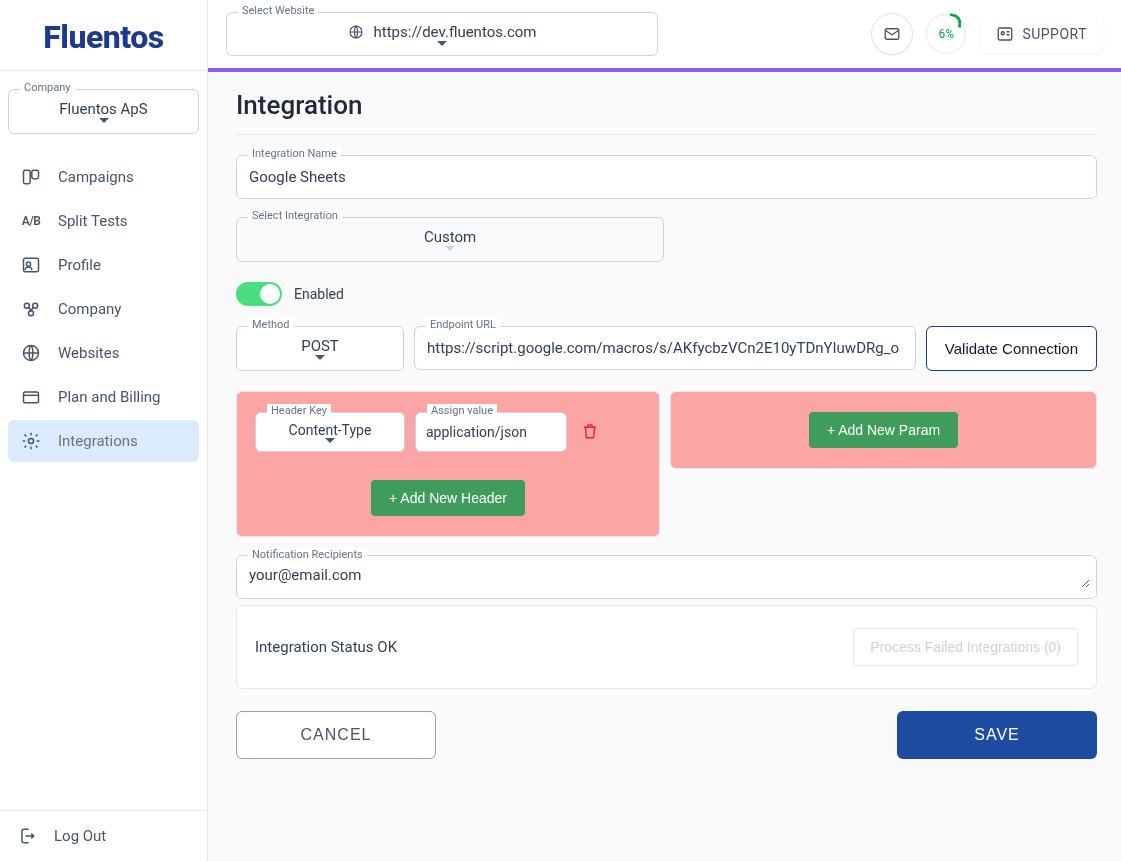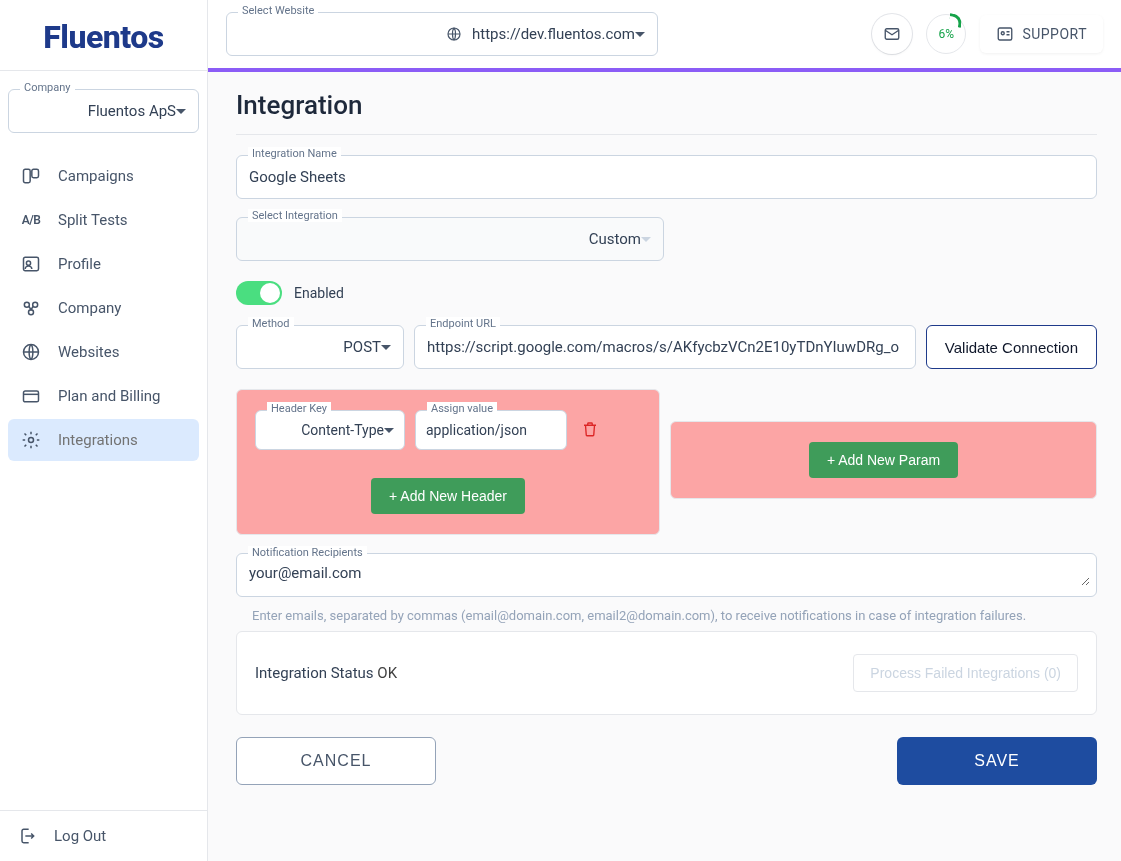--- a/index.html
+++ b/index.html
@@ -5,21 +5,21 @@
   * { box-sizing: border-box; margin: 0; padding: 0; }
   body { font-family: -apple-system, BlinkMacSystemFont, "Segoe UI", Roboto, Arial, sans-serif; background: #fff; color: #334155; font-size: 14px; width: 1121px; height: 861px; overflow: hidden; }
   .app { display: flex; height: 861px; }
   .sidebar { width: 208px; border-right: 1px solid #e5e7eb; display: flex; flex-direction: column; }
   .logo-wrap { padding: 18px 0 14px 0; border-bottom: 1px solid #e5e7eb; text-align: center; }
   .logo { font-size: 32px; font-weight: 800; color: #1e3a8a; letter-spacing: -0.5px; }
   .company-box { margin: 18px 8px 10px 8px; position: relative; }
   .field { position: relative; }
   .field .label { position: absolute; top: -8px; left: 12px; background: #fff; padding: 0 4px; font-size: 11px; color: #64748b; z-index: 1; }
   .field .control { border: 1px solid #cbd5e1; border-radius: 6px; padding: 10px 12px; display: flex; align-items: center; background: #fff; min-height: 44px; }
-  .select-control { justify-content: flex-end; cursor: pointer; }
+  .select-control { justify-content: center; cursor: pointer; flex-direction: column; }
   .field .control .value { color: #334155; font-size: 15px; }
   .chevron { width: 0; height: 0; border-left: 5px solid transparent; border-right: 5px solid transparent; border-top: 5px solid #475569; }
   .nav { padding: 10px 4px; flex: 1; }
   .nav-item { display: flex; align-items: center; gap: 16px; padding: 10px 12px; color: #475569; cursor: pointer; border-radius: 6px; margin: 2px 4px; font-size: 15px;}
   .nav-item.active { background: #dbeafe; color: #737373; }
   .nav-icn { width: 22px; height: 22px; display: flex; align-items: center; justify-content: center; }
   .nav-icn svg { stroke: #475569; }
   .logout-row { border-top: 1px solid #e5e7eb; padding: 14px 16px; display: flex; align-items: center; gap: 16px; cursor: pointer; color: #475569; font-size: 15px;}
   .main { flex: 1; display: flex; flex-direction: column; background: #fafafb; }
   .topbar { display: flex; align-items: center; justify-content: space-between; padding: 12px 18px; border-bottom: 4px solid #8b5cf6; background: #fff; }
@@ -41,21 +41,21 @@
   .toggle { width: 46px; height: 24px; border-radius: 99px; background: #4ade80; position: relative; cursor: pointer; }
   .toggle .knob { position: absolute; right: 2px; top: 2px; width: 20px; height: 20px; border-radius: 50%; background: #fff; }
   .method-row { display: flex; gap: 10px; margin-bottom: 20px; align-items: stretch; }
   .method-box { width: 168px; }
   .url-box { flex: 1; }
   .url-box .control input { border: none; outline: none; width: 100%; font-size: 15px; color: #334155; background: transparent; font-family: inherit;}
   .validate-btn { border: 1px solid #1e3a8a; color: #0f172a; background: #fff; border-radius: 6px; padding: 0 18px; font-size: 15px; cursor: pointer; }
   .panel-row { display: flex; gap: 10px; margin-bottom: 18px; align-items: flex-start; }
   .panel { border: 1px solid #e5e7eb; border-radius: 6px; padding: 20px 18px; background: #fca5a5; }
   .headers-panel { flex: 0 0 424px; }
-  .params-panel { flex: 1; display: flex; align-items: center; justify-content: center; min-height: 76px; margin-top: 32px; }
+  .params-panel { flex: 1; display: flex; align-items: center; justify-content: center; min-height: 76px; }
   .header-row { display: flex; gap: 10px; align-items: center; margin-bottom: 28px; }
   .header-key { width: 150px; }
   .header-val { width: 152px; }
   .header-key .control, .header-val .control { min-height: 40px; padding: 8px 10px; font-size: 14px;}
   .trash { color: #dc2626; cursor: pointer; padding: 4px;}
   .green-btn { background: #3f9c5a; color: #fff; border: none; border-radius: 4px; padding: 10px 18px; font-size: 14px; cursor: pointer; }
   .center { display: flex; justify-content: center; }
   textarea.notif { width: 100%; border: none; outline: none; resize: vertical; font-family: inherit; font-size: 15px; color: #334155; min-height: 22px; background: transparent;}
   .helper { font-size: 13px; color: #94a3b8; padding: 6px 16px 0 16px; line-height: 1.4; }
   .status-panel { border: 1px solid #e5e7eb; border-radius: 6px; padding: 22px 18px; background: #fff; display: flex; align-items: center; justify-content: space-between; margin-top: 6px; margin-bottom: 22px;}
@@ -269,21 +269,20 @@
           <button class="green-btn">+ Add New Param</button>
         </div>
       </div>
 
       <div class="field full-field notif-field" style="margin-bottom:4px">
         <span class="label">Notification Recipients</span>
         <div class="control">
             <textarea class="notif" rows="1" style="">your@email.com</textarea>
           </div>
       </div>
-      <div class="helper">Enter emails, separated by commas (email@domain.com, email2@domain.com), to receive notifications in case of integration failures.</div>
 
       <div class="status-panel">
         <div class="status-left">
           <span>Integration Status</span>
           <span class="status-ok">OK</span>
         </div>
         <button class="ghost-btn">Process Failed Integrations (0)</button>
       </div>
 
       <div class="action-row">

